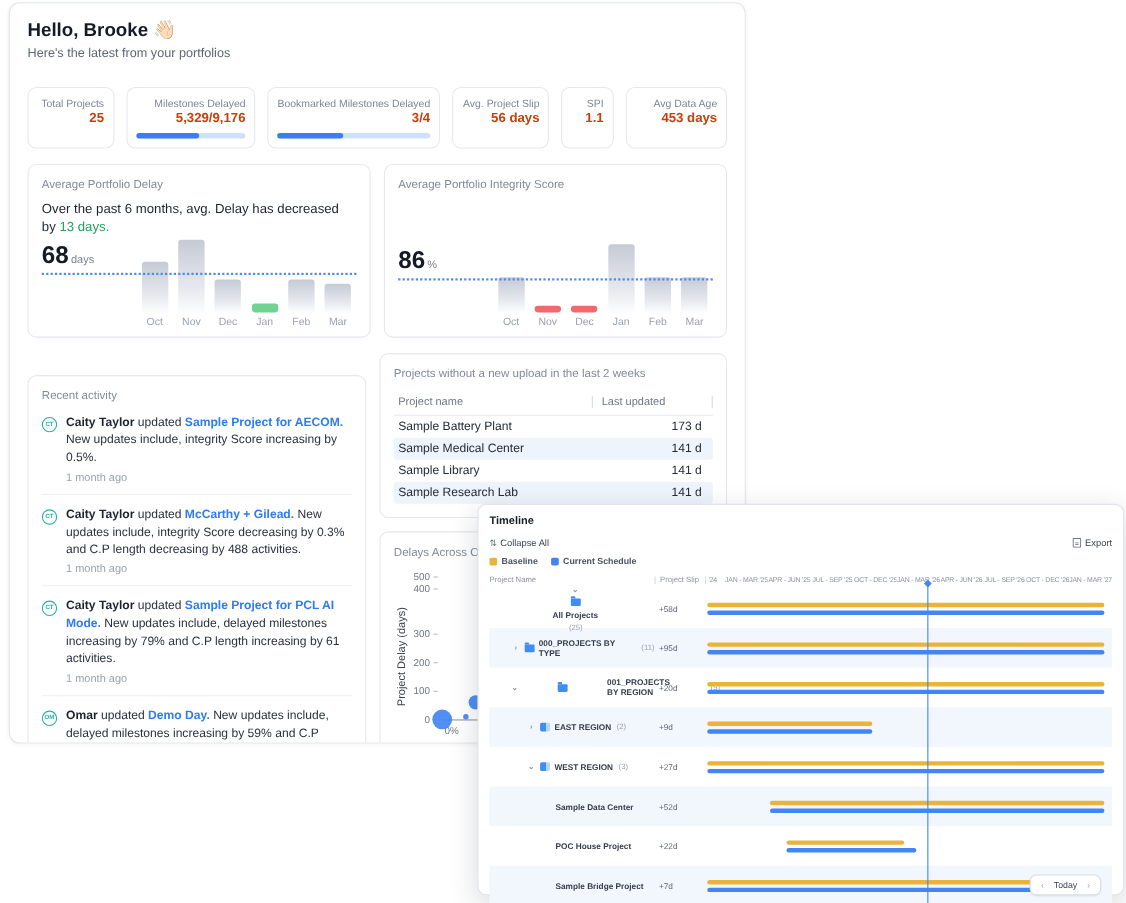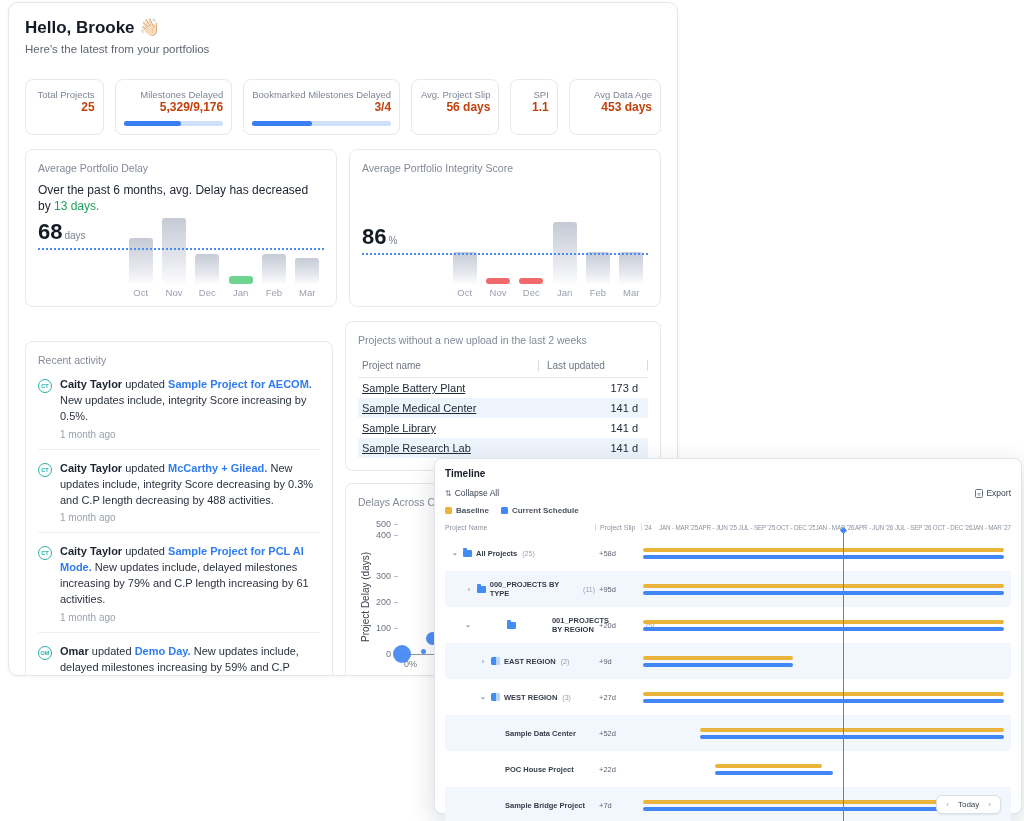--- a/index.html
+++ b/index.html
@@ -54,21 +54,21 @@
   .act-text .nm { font-weight:700; color:#1c2330; }
   .act-text .lnk { color:#2e7cf0; font-weight:700; }
   .act-time { font-size:10px; color:#9aa2ae; margin-top:4px; }
 
   .tbl { margin-top:10px; }
   .tbl-head { display:flex; font-size:10px; color:#6e7683; padding:4px 0 6px; border-bottom:1px solid #e8eaee; }
   .tbl-head .c1 { flex:1; padding-left:4px; }
   .tbl-head .c2 { width:110px; border-left:1px solid #d7dbe0; border-right:1px solid #d7dbe0; padding-left:8px; }
   .t-row { display:flex; font-size:11px; color:#222a38; padding:4px 4px; border-radius:3px; }
   .t-row:nth-child(even) { background:#edf4fc; }
-  .t-row .c1 { flex:1;text-decoration:underline; }
+  .t-row .c1 { flex:1; }
   .t-row .c2 { width:100px; text-align:right; padding-right:6px; }
 
   .scatter-card { height:232px; position:relative; }
   .plot { position:relative; margin-top:6px; height:178px; }
   .ylab { position:absolute; left:2px; top:18px; height:130px; writing-mode:vertical-rl; transform:rotate(180deg);
           font-size:10px; color:#39404d; text-align:center; }
   .ytick { position:absolute; font-size:9px; color:#6e7683; width:28px; text-align:right; }
   .ytick::after { content:""; display:inline-block; width:4px; border-top:1px solid #b9bec6; margin-left:3px; vertical-align:middle; }
   .xaxis { position:absolute; left:44px; right:-12px; border-top:1.5px solid #9096a0; }
   .xtick0 { position:absolute; font-size:9px; color:#6e7683; }
@@ -386,21 +386,21 @@
   </div>
   <div class="tl-rows" id="tlRows">
     <div class="today-line" id="todayLine" style="left: 397.65px;"></div>
     <div class="today-marker" id="todayMarker" style="left: 395.85px; top: -7px;"></div>
     <div class="today-pill">
       <span class="nav">‹</span>
       <span>Today</span>
       <span class="nav">›</span>
     </div>
   <div class="tl-row">
-    <div class="row-name" style="padding-left: 6px;">
+    <div class="row-name" style="padding-left: 6px; flex-direction: column;">
       <span class="caret">⌄</span>
       <span class="rowicon ic-folder"></span>
       <span>All Projects</span>
       <span class="row-count">(25)</span>
     </div>
     <div class="row-slip">+58d</div>
     <div class="row-gantt">
       <div class="gb base" style="left: 0.5%; width: 97.5%;"></div>
       <div class="gb curr" style="left: 0.5%; width: 97.5%;"></div>
     </div>

